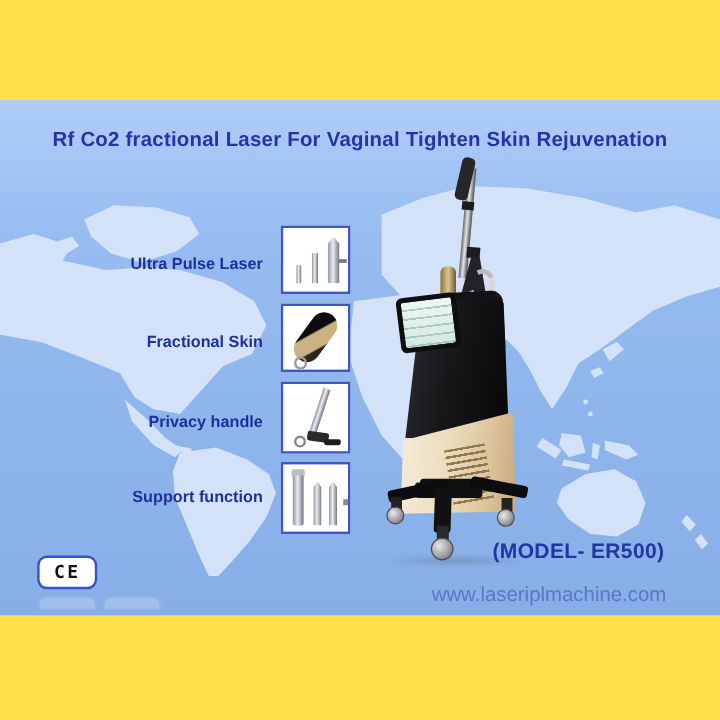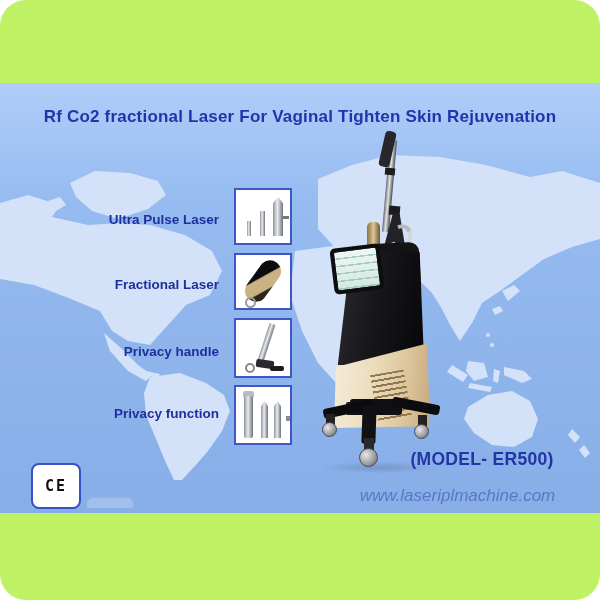--- a/index.html
+++ b/index.html
@@ -1,49 +1,49 @@
 <!DOCTYPE html>
 <html><head>
 <meta charset="utf-8">
 <style>
   html,body{margin:0;padding:0;background:#fff;}
   .canvas{
-    position:relative;width:600px;height:600px;background:#bef264;
-    overflow:hidden;font-family:"Liberation Sans",sans-serif;border-radius:26px;
+    position:relative;width:600px;height:600px;background:#fde047;
+    overflow:hidden;font-family:"Liberation Sans",sans-serif;
   }
   
   .map-band{position:absolute;left:0;top:83px;width:600px;height:430px;z-index:1;}
   .map-band svg{display:block;width:100%;height:100%;}
   
   .title{
     position:absolute;top:107px;left:0;width:600px;z-index:4;
     text-align:center;font-size:17px;font-weight:bold;color:#2433ab;letter-spacing:.2px;
   }
   .feature-label{
     position:absolute;left:0;width:219px;z-index:4;text-align:right;
     font-size:13.5px;font-weight:bold;color:#1e2f9e;
   }
   .model-text{
     position:absolute;top:449px;left:402px;width:160px;z-index:5;text-align:center;
     font-size:17.5px;font-weight:bold;color:#2334a4;letter-spacing:.3px;
   }
   .website-text{
     position:absolute;top:486px;left:340px;width:235px;z-index:5;text-align:center;
-    font-size:17px;font-style:italic;color:#5b76c4;
+    font-size:17px;color:#5b76c4;
   }
   
   .thumb{
     position:absolute;left:234px;width:58px;z-index:4;background:#fff;
     border:2px solid #4156c6;box-sizing:border-box;overflow:hidden;
   }
   .thumb .part{position:absolute;}
   .metal{background:linear-gradient(90deg,#8e949c,#e9edf1 45%,#6d737b);}
   
   .badge{
-    position:absolute;top:463px;height:46px;width:50px;z-index:4;background:#fff;
+    position:absolute;top:463px;height:28px;width:50px;z-index:4;background:#fff;
     border:2px solid #3850c8;border-radius:8px;box-sizing:border-box;
     display:flex;align-items:center;justify-content:center;
     font-family:"DejaVu Sans Mono",monospace;font-weight:bold;font-size:15px;color:#101010;
     letter-spacing:2px;
   }
   .badge-reflection{
     position:absolute;top:496px;height:12px;width:50px;z-index:3;box-sizing:border-box;
     border:2px solid rgba(70,95,200,.22);border-bottom:none;border-radius:8px 8px 0 0;
     background:rgba(255,255,255,.30);opacity:.7;
   }
@@ -132,23 +132,23 @@
         <path d="M468,324 L488,312 L512,308 L530,318 L538,336 L532,354 L514,364 L492,362 L474,350 L464,336 Z"></path>
         <path d="M572,346 l8,8 l-5,6 l-7,-8 z"></path>
         <path d="M584,362 l6,8 l-5,5 l-6,-8 z"></path>
       </g>
     </svg>
   </div>
 
   <div class="title">Rf Co2 fractional Laser For Vaginal Tighten Skin Rejuvenation</div>
 
   <div class="feature-label" style="top:212px;">Ultra Pulse Laser</div>
-  <div class="feature-label" style="top:277px;">Fractional Laser</div>
+  <div class="feature-label" style="top:277px;">Fractional Skin</div>
   <div class="feature-label" style="top:344px;">Privacy handle</div>
-  <div class="feature-label" style="top:406px;">Privacy function</div>
+  <div class="feature-label" style="top:406px;">Support function</div>
 
   <div class="thumb" style="top:188px;height:57px;">
     <div class="part metal" style="left:11px;top:31px;width:4px;height:15px;"></div>
     <div class="part metal" style="left:24px;top:21px;width:5px;height:25px;"></div>
     <div class="part metal" style="left:37px;top:7px;width:10px;height:39px;clip-path:polygon(50% 0,100% 16%,100% 100%,0 100%,0 16%);"></div>
     <div class="part" style="left:46px;top:26px;width:7px;height:3px;background:#777;"></div>
   </div>
 
   <div class="thumb" style="top:253px;height:57px;">
     <div class="part" style="left:16px;top:3px;width:22px;height:46px;border-radius:11px;transform:rotate(36deg);background:linear-gradient(115deg,#0c0c10 38%,#c9b382 42% 72%,#2b2417 76%);"></div>

